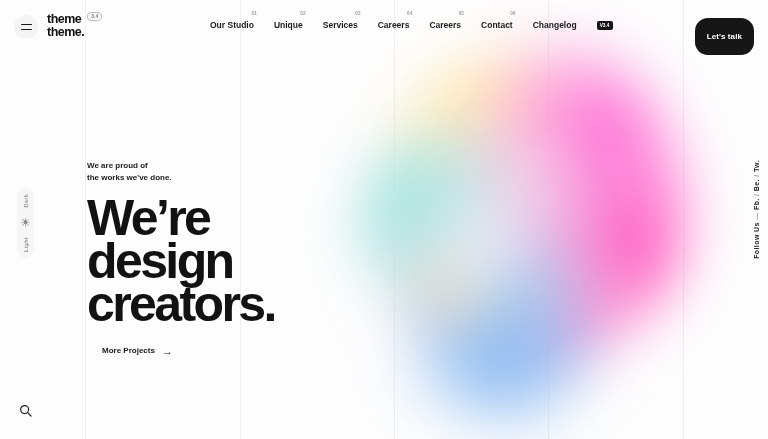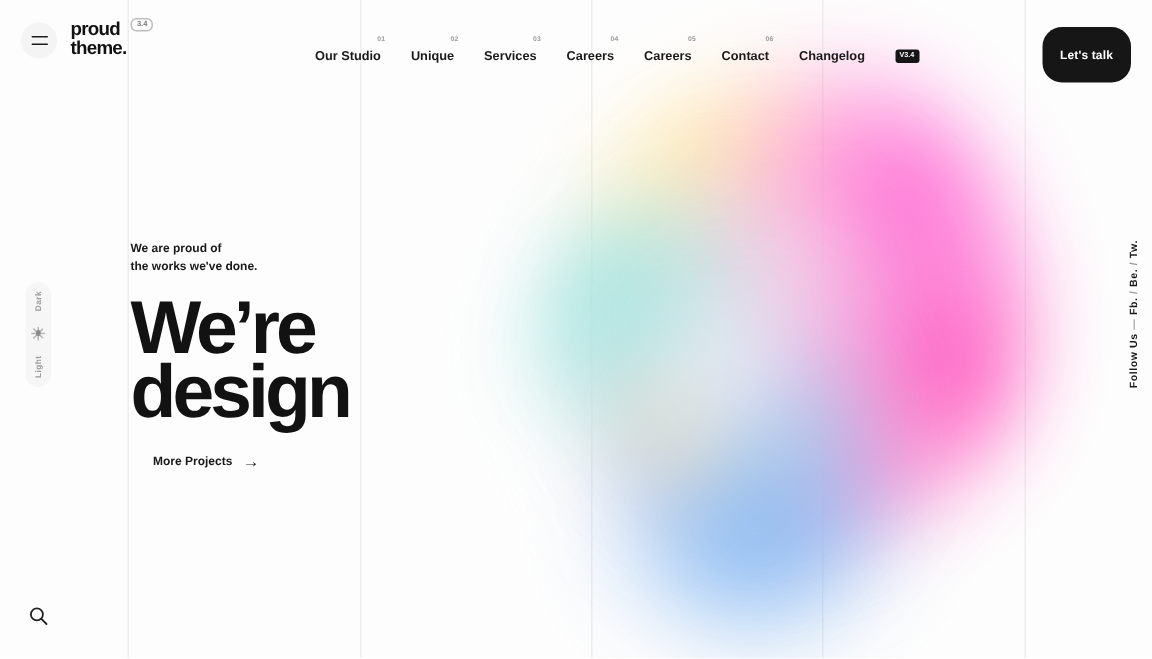--- a/index.html
+++ b/index.html
@@ -115,21 +115,20 @@
     border-radius: 4px;
     color: #777;
     vertical-align: super;
     position: relative; top: -1px;
   }
 
   .nav {
     position: absolute; left: 210px; top: 18px;
     display: flex; align-items: flex-start;
     gap: 20px;
-    margin-top: 12px;
   }
   .nav-item {
     position: relative;
     font-size: 8.5px; font-weight: 600;
     color: #1a1a1a;
     white-space: nowrap;
     cursor: pointer;
     padding-top: 2px;
   }
   .nav-num {
@@ -281,21 +280,21 @@
 
   <div class="header">
 
     <div class="menu-btn">
       <span></span>
       <span></span>
     </div>
 
     <div class="logo">
       <div>
-        <div class="logo-text">proud</div>
+        <div class="logo-text">theme</div>
         <div class="logo-text">theme.</div>
       </div>
       <span class="logo-badge">3.4</span>
     </div>
 
     <nav class="nav">
       <div class="nav-item">
         <span class="nav-num">01</span>
         <span>Our Studio</span>
       </div>
@@ -352,20 +351,21 @@
   </div>
 
   <div class="hero">
     <div class="hero-eyebrow">
       <div>We are proud of</div>
       <div>the works we've done.</div>
     </div>
     <h1 class="hero-title">
       <div>We’re</div>
       <div>design</div>
+      <div>creators.</div>
     </h1>
     <a class="more-link">
       <span>More Projects</span>
       <span class="arrow">→</span>
     </a>
   </div>
 
 
 </div>
 

